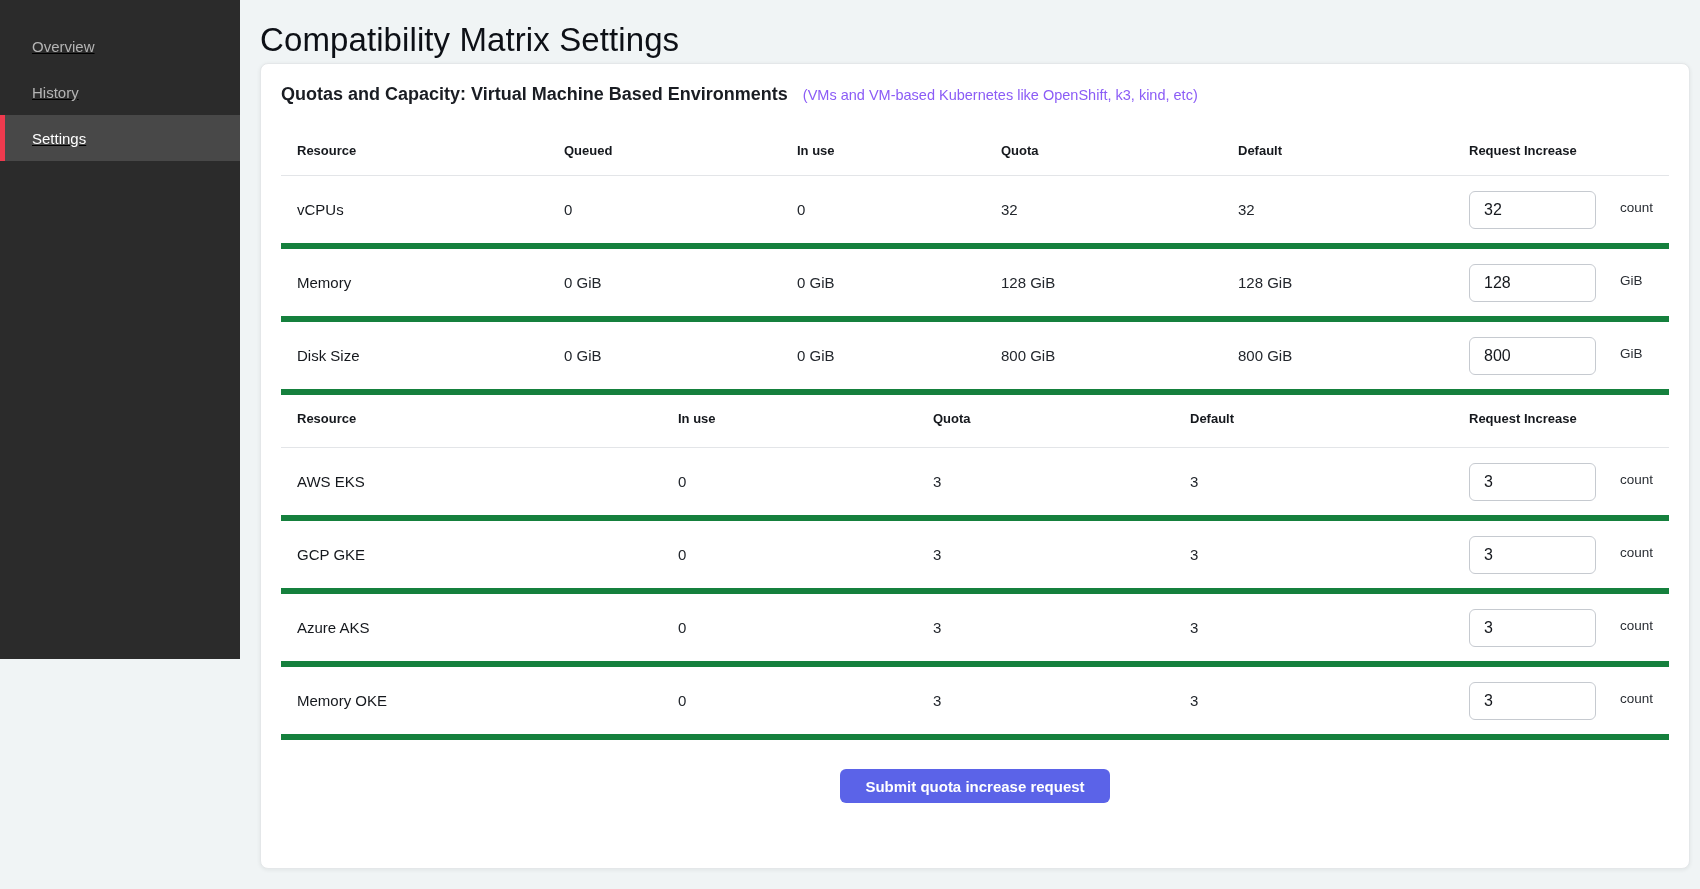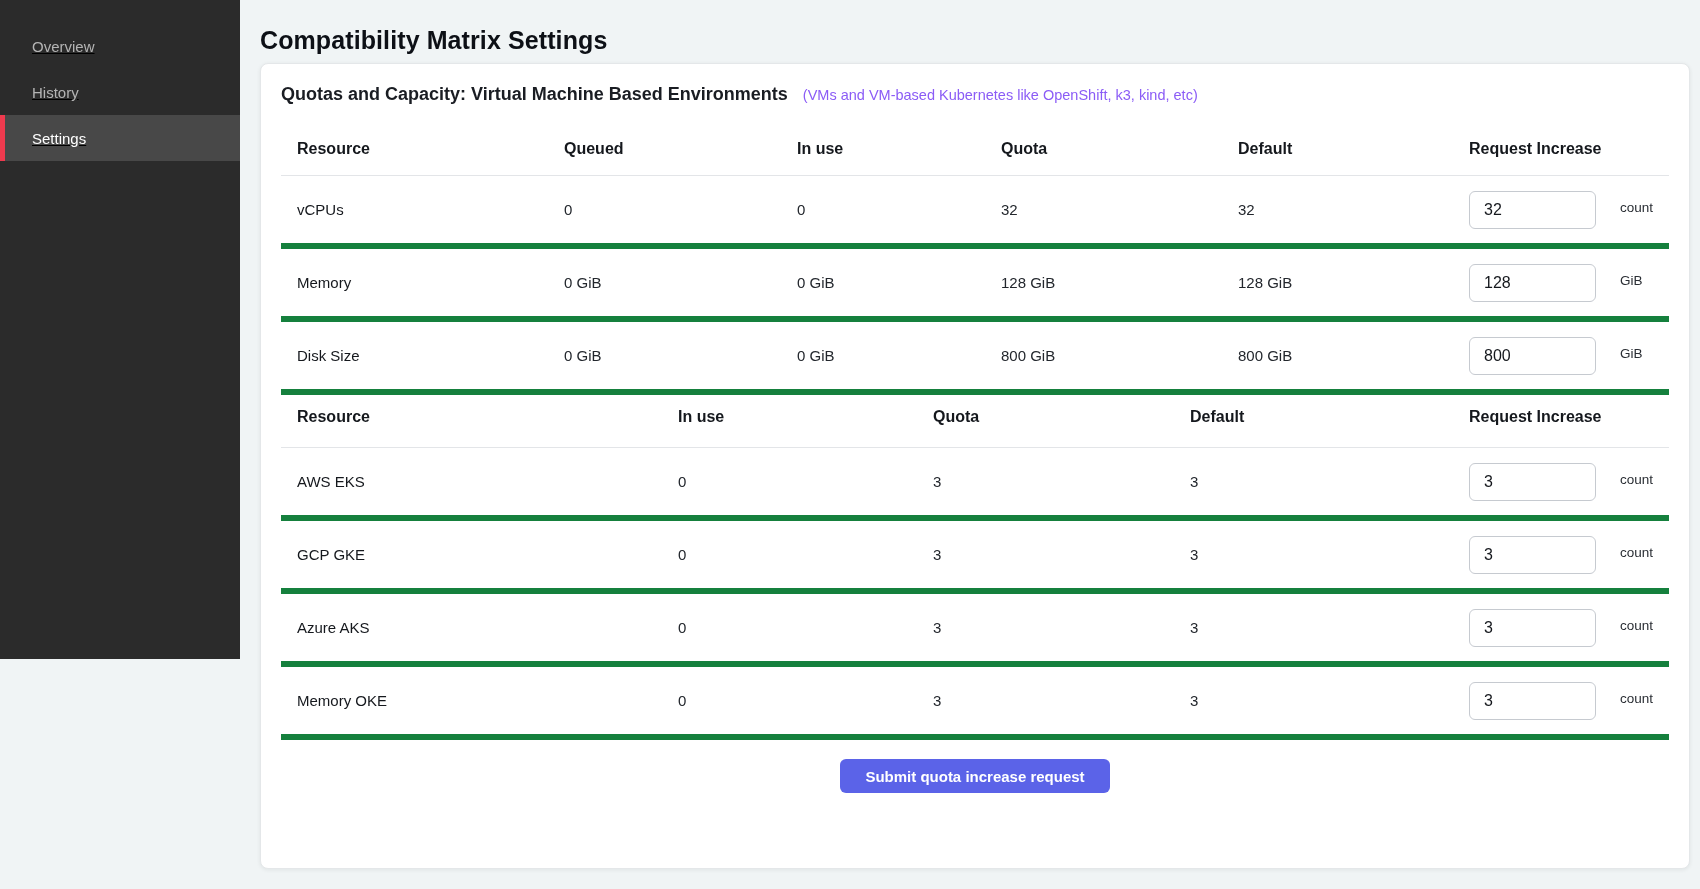--- a/index.html
+++ b/index.html
@@ -28,21 +28,21 @@
     color: #ffffff;
   }
   .side-item.active .active-bar {
     position: absolute; left: 0; top: 0; bottom: 0; width: 5px;
     background: var(--accent-red, #ee3a4e);
   }
 
   
   .main { flex: 1; padding: 27px 18px 0 20px; }
   .page-title {
-    font-size: 25px; font-weight: 700; color: #0d1016;
+    font-size: 33px; font-weight: 400; color: #0d1016;
     line-height: 26px; letter-spacing: 0.1px;
   }
   .card {
     margin-top: 10px; background: #ffffff;
     border: 1px solid #e4e7e9; border-radius: 8px;
     box-shadow: 0 1px 4px rgba(15,25,35,0.07);
     height: 806px; padding: 0 20px;
   }
 
   .section-head { display: flex; align-items: baseline; gap: 15px; }
@@ -53,21 +53,21 @@
   }
   .section-note { font-size: 14.5px; color: #8b5cf6; }
 
   .thead {
     display: grid; align-items: end;
     padding: 0 16px 17px 16px;
     border-bottom: 1px solid #e3e5e8;
   }
   .thead.vm-grid   { height: 69px; }
   .thead.cloud-grid{ height: 53px; padding-bottom: 21px; }
-  .th { font-size: 16px; font-weight: 700; color: #15181d; }
+  .th { font-size: 13px; font-weight: 700; color: #15181d; }
 
   .vm-grid    { grid-template-columns: 267px 233px 204px 237px 231px 1fr; }
   .cloud-grid { grid-template-columns: 381px 255px 257px 279px 1fr; }
 
   .trow {
     display: grid; align-items: center;
     height: 73px; padding: 0 16px;
     border-bottom: 6px solid #15803d;
   }
   .cell { font-size: 15px; color: #23272d; }
@@ -79,21 +79,21 @@
     font-family: "Liberation Sans", sans-serif;
     font-size: 16px; color: #15181d;
     padding: 0 0 0 14px; background: #fff; outline: none;
   }
   .unit { font-size: 13.5px; color: #2a2e34; margin-left: 24px; margin-bottom: 4px; }
 
   .card-footer {
     height: 79px; display: flex; justify-content: center; align-items: flex-start;
   }
   .submit-btn {
-    margin-top: 19px; height: 34px; padding: 0 25px;
+    margin-top: 29px; height: 34px; padding: 0 25px;
     background: var(--button-bg, #5b63e8); color: #ffffff;
     font-family: "Liberation Sans", sans-serif;
     font-size: 15px; font-weight: 700;
     border: none; border-radius: 6px; cursor: pointer;
     display: flex; align-items: center;
   }
 </style>
 </head>
 <body>
 

